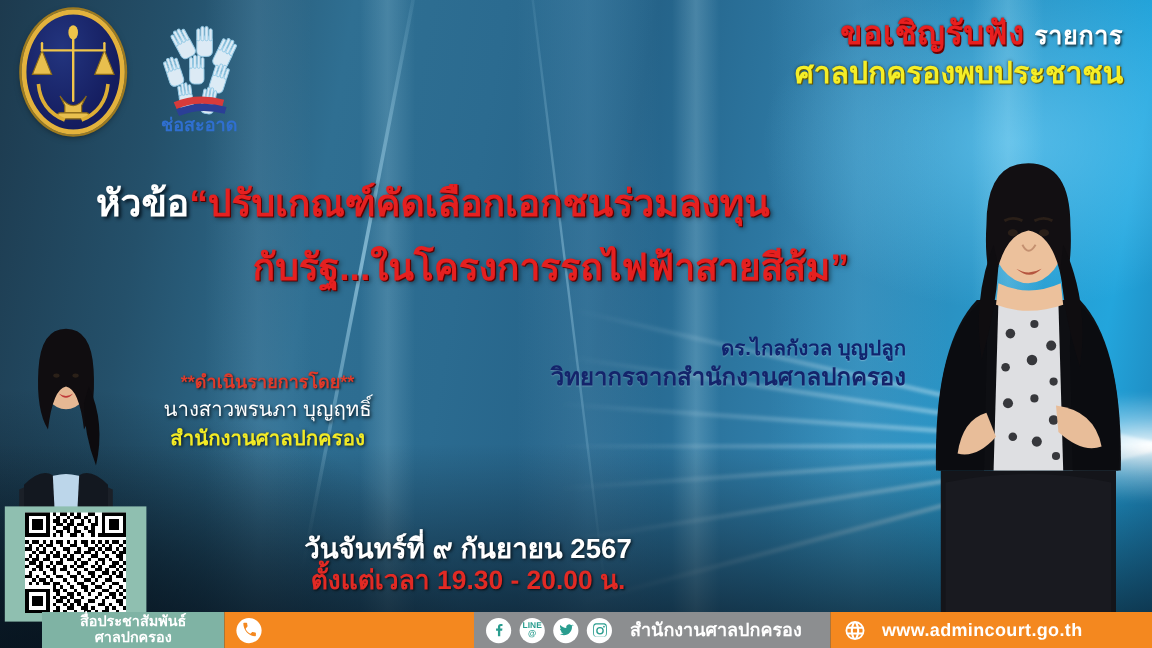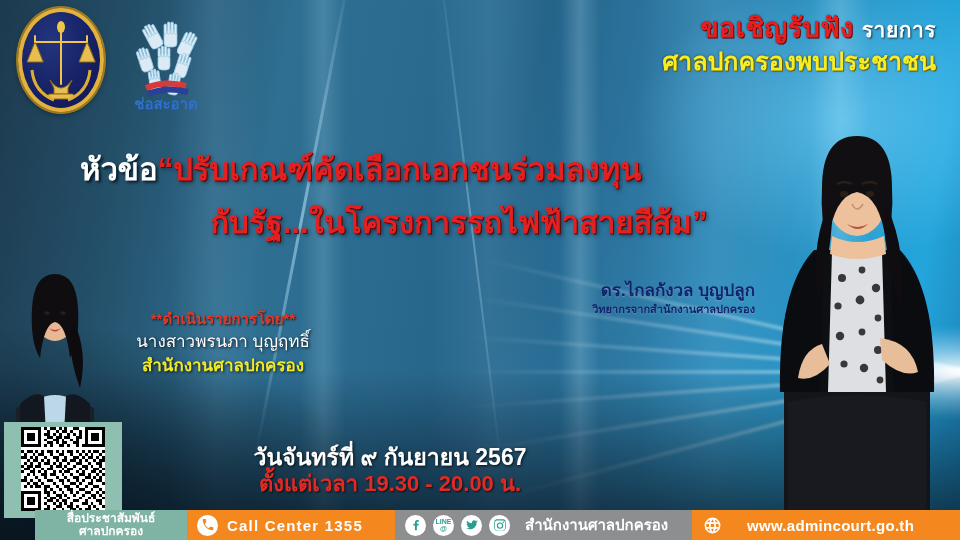--- a/index.html
+++ b/index.html
@@ -60,21 +60,21 @@
 
   .topic { position:absolute; left:80px; top:152px; width:700px; line-height:1.18; }
   .topic-row { display:flex; align-items:baseline; gap:0; }
   .topic-lbl { font-size:31px; font-weight:bold; color:#ffffff; text-shadow:2px 2px 3px rgba(0,10,20,.85); white-space:nowrap; }
   .topic-t1, .topic-t2 { font-size:31px; font-weight:bold; color:#e52020;
       text-shadow:1px 1px 0 #5c0000, 2px 2px 4px rgba(0,0,0,.55); white-space:nowrap; }
   .topic-t2 { display:block; text-align:center; margin-top:16px; padding-left:58px; }
 
   .speaker { position:absolute; right:205px; top:280px; text-align:right; line-height:1.3; }
   .speaker-name { font-size:17px; font-weight:bold; color:#10246e; text-shadow:0 1px 1px rgba(255,255,255,.25); }
-  .speaker-role { font-size:11px; font-weight:bold; color:#14246b; text-shadow:0 1px 1px rgba(255,255,255,.22); }
+  .speaker-role { font-size:20px; font-weight:bold; color:#14246b; text-shadow:0 1px 1px rgba(255,255,255,.22); }
 
   .host { position:absolute; left:108px; top:308px; width:230px; text-align:center; line-height:1.45; }
   .host-lbl { font-size:15px; font-weight:bold; color:#e03a2a; text-shadow:1px 1px 2px rgba(0,0,0,.75); }
   .host-name { font-size:17px; font-weight:normal; color:#ffffff; text-shadow:1px 1px 3px rgba(0,0,0,.85); }
   .host-org { font-size:17px; font-weight:bold; color:#f2ea25; text-shadow:1px 1px 3px rgba(0,0,0,.8); }
 
   .when { position:absolute; left:190px; top:443px; width:400px; text-align:center; line-height:1.22; }
   .when-date { font-size:23px; font-weight:bold; color:#ffffff; text-shadow:1px 1px 3px rgba(0,0,0,.8); }
   .when-time { font-size:22px; font-weight:bold; color:#e12a24; text-shadow:1px 1px 2px rgba(0,0,0,.75); }
 
@@ -89,21 +89,21 @@
   .qr { width:108px; height:84px; }
 
   
   .footer { position:absolute; left:0; right:0; bottom:0; height:30px; display:flex; align-items:stretch;margin-left:35px; }
   .f-brand { width:152px; background:#7fb3a4; color:#ffffff; font-size:12px; font-weight:bold;
              display:flex; flex-direction:column; align-items:center; justify-content:center; line-height:1.08; }
   .f-call { width:208px; background:#f4881f; display:flex; align-items:center; gap:9px; padding-left:10px; }
   .f-call-txt { color:#ffffff; font-size:15px; font-weight:bold; letter-spacing:1.2px; }
   .f-social { flex:1; background:#8c8e90; display:flex; align-items:center; gap:7px; padding-left:10px; }
   .f-social-txt { color:#ffffff; font-size:15px; font-weight:bold; margin-left:8px; }
-  .f-web { width:268px; background:#f4881f; display:flex; align-items:center; gap:24px; padding-left:10px; }
+  .f-web { width:268px; background:#f4881f; display:flex; align-items:center; gap:12px; padding-left:10px; }
   .f-web-txt { color:#ffffff; font-size:15px; font-weight:bold; letter-spacing:.3px; }
   .ic { width:21px; height:21px; border-radius:50%; background:#ffffff; display:flex;
         align-items:center; justify-content:center; flex:0 0 auto; }
   .ic svg { width:14px; height:14px; fill:#2a9d8f; }
   .ic-call { background:#ffffff; }
   .ic-call svg { fill:#f4881f; }
   .ic-web { background:transparent; }
   .ic-web svg { fill:#ffffff; width:19px; height:19px; }
   .line-badge { font-size:7px; font-weight:bold; color:#2a9d8f; line-height:1; text-align:center; }
 </style>
@@ -557,21 +557,20 @@
       <span>สื่อประชาสัมพันธ์</span>
       <span>ศาลปกครอง</span>
     </div>
 
     <div class="f-call">
       <span class="ic ic-call">
         <svg viewBox="0 0 24 24">
             <path d="M6.6 10.8c1.4 2.8 3.8 5.2 6.6 6.6l2.2-2.2c.3-.3.7-.4 1-.2 1.2.4 2.4.6 3.6.6.6 0 1 .4 1 1V20c0 .6-.4 1-1 1C11.3 21 3 12.7 3 2.5c0-.6.4-1 1-1h3.5c.6 0 1 .4 1 1 0 1.3.2 2.5.6 3.6.1.4 0 .8-.2 1l-2.3 2.7z"></path>
           </svg>
       </span>
-      <span class="f-call-txt">Call Center 1355</span>
     </div>
 
     <div class="f-social">
       <span class="ic">
         <svg viewBox="0 0 24 24">
             <path d="M13.5 21v-8h2.7l.4-3.1h-3.1V7.9c0-.9.25-1.5 1.55-1.5H16.7V3.6c-.3 0-1.3-.1-2.45-.1-2.4 0-4.05 1.5-4.05 4.2v2.2H7.5V13h2.7v8h3.3z"></path>
           </svg>
       </span>
       <span class="ic">
         <span class="line-badge">

